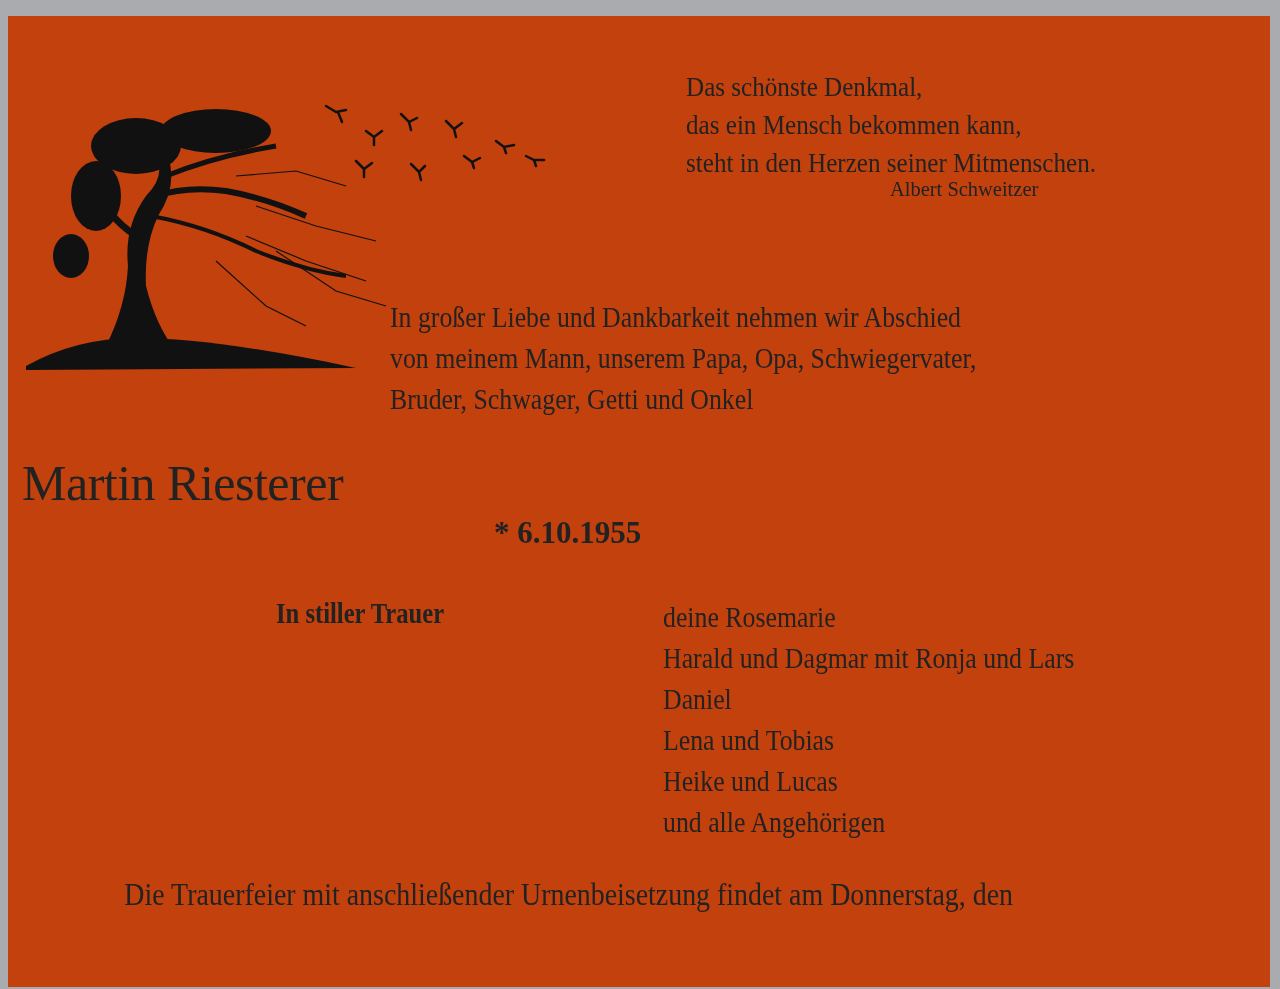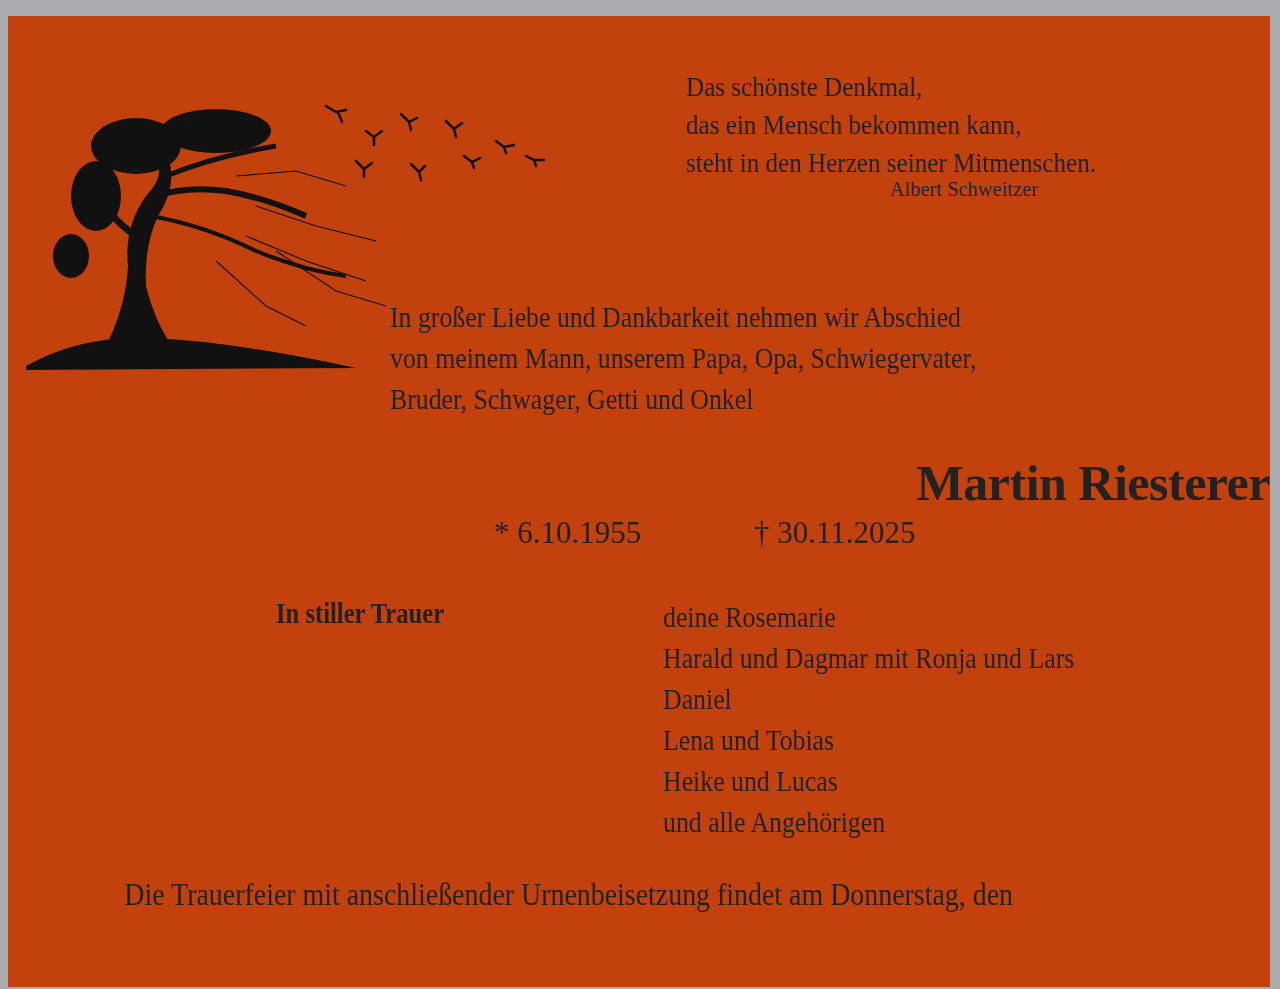--- a/index.html
+++ b/index.html
@@ -3,22 +3,22 @@
 <meta charset="utf-8">
 <style>
   html, body { margin:0; padding:0; }
   body { width:1280px; height:989px; background:#a9abae; position:relative; overflow:hidden;
          font-family:"Liberation Serif","DejaVu Serif",serif; color:#222; }
   .card { position:absolute; left:8px; top:16px; width:1262px; height:971px; background:#c2410c; }
   .abs { position:absolute; white-space:nowrap; }
   .quote { left:678px; top:52px; font-size:27px; line-height:38px; transform:scaleX(0.93); transform-origin:left top; }
   .quote-author { left:882px; top:160px; font-size:22px; transform:scaleX(0.93); transform-origin:left top; }
   .intro { left:382px; top:280px; font-size:30px; line-height:41px; transform:scaleX(0.86); transform-origin:left top; }
-  .name { left:0; width:1262px; text-align:right; top:438px; font-size:50px; font-weight:bold; letter-spacing:-0.5px; padding-left:14px; box-sizing:border-box; }
-  .birth { left:486px; top:499px; font-size:31px; }
+  .name { left:0; width:1262px; text-align:left; top:438px; font-size:50px; font-weight:normal; letter-spacing:-0.5px; padding-left:14px; box-sizing:border-box; }
+  .birth { left:486px; top:499px; font-size:31px;font-weight:bold; }
   .death { left:746px; top:499px; font-size:31px; }
   .mourn-label { left:268px; top:580px; font-size:30px; font-weight:bold; transform:scaleX(0.82); transform-origin:left top; }
   .mourners { left:655px; top:580px; font-size:30px; line-height:41px; transform:scaleX(0.86); transform-origin:left top; }
   .service { left:0; width:1122px; top:858px; text-align:center; font-size:31px; line-height:41px; }
   .service span { display:inline-block; transform:scaleX(0.9); }
   .art { position:absolute; left:8px; top:60px; }
 </style>
 </head>
 <body>
 
@@ -70,21 +70,20 @@
   <div class="abs quote-author">Albert Schweitzer</div>
 
   <div class="abs intro">
     <div>In großer Liebe und Dankbarkeit nehmen wir Abschied</div>
     <div>von meinem Mann, unserem Papa, Opa, Schwiegervater,</div>
     <div>Bruder, Schwager, Getti und Onkel</div>
   </div>
 
   <div class="abs name">Martin Riesterer</div>
   <div class="abs birth">* 6.10.1955</div>
-  <div class="abs death">† 30.11.2025</div>
 
   <div class="abs mourn-label">In stiller Trauer</div>
   <div class="abs mourners">
     <div>deine Rosemarie</div>
     <div>Harald und Dagmar mit Ronja und Lars</div>
     <div>Daniel</div>
     <div>Lena und Tobias</div>
     <div>Heike und Lucas</div>
     <div>und alle Angehörigen</div>
   </div>

